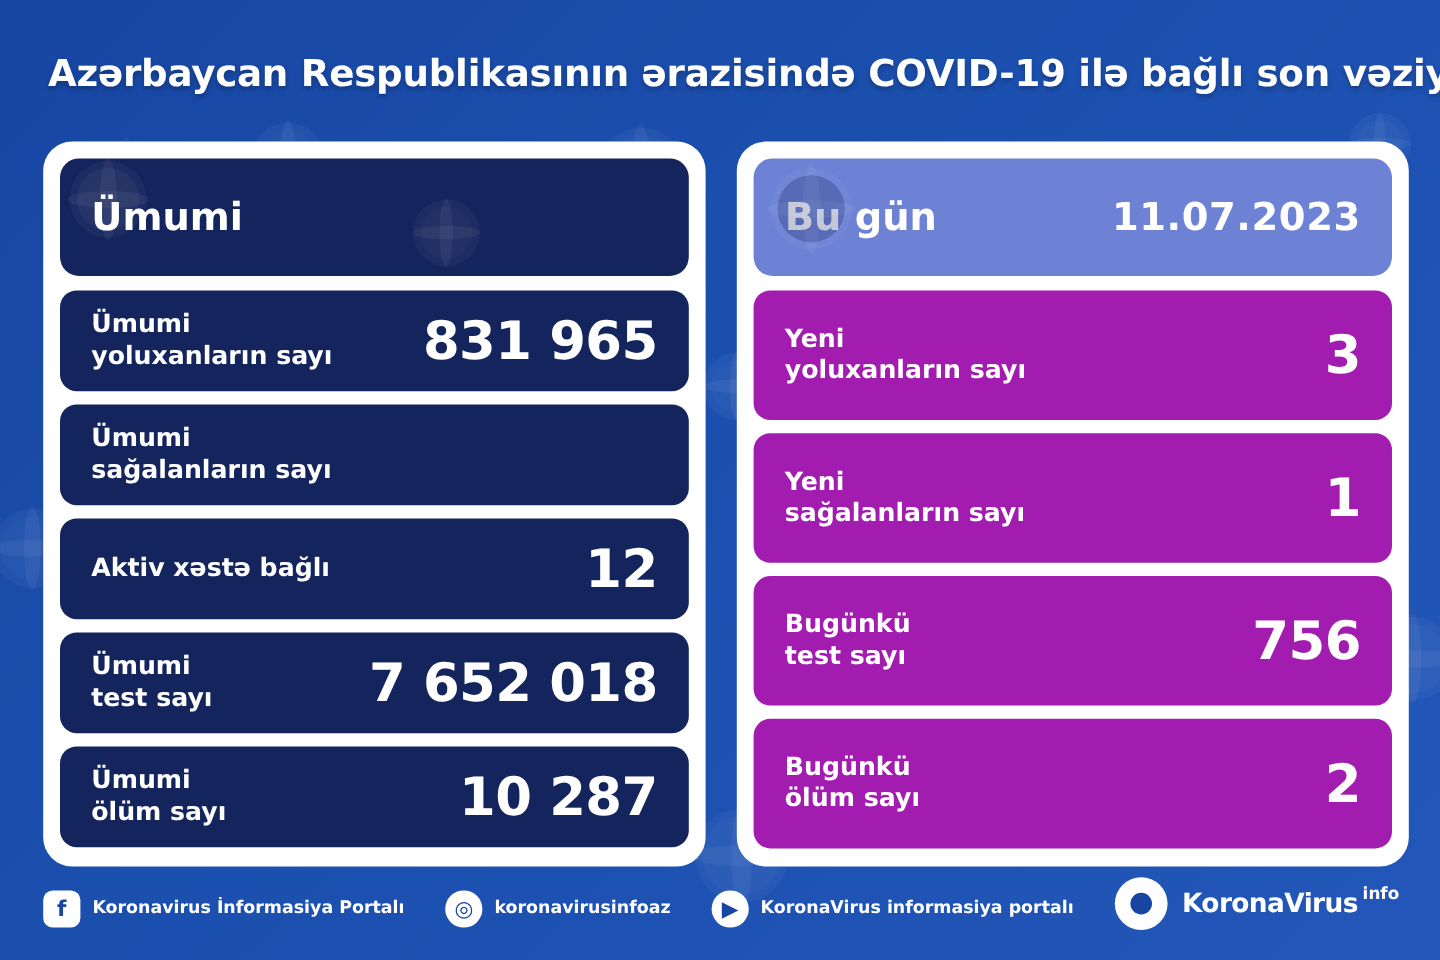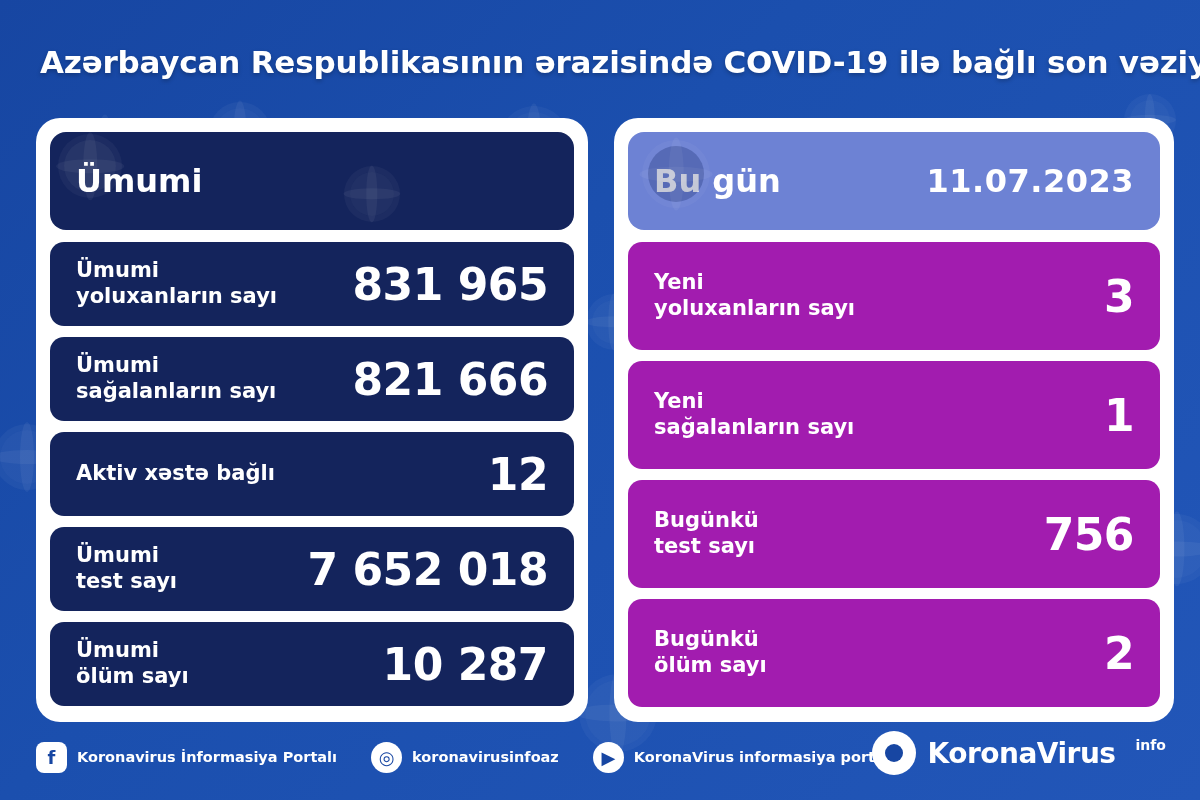--- a/index.html
+++ b/index.html
@@ -165,31 +165,31 @@
     display: flex; align-items: center; justify-content: center;
   }
   .brand .sun::after {
     content: "";
     width: 18px; height: 18px;
     border-radius: 50%;
     background: #1746a2;
   }
   .brand .name {
     color: #ffffff;
-    font-size: 28px;
+    font-size: 22px;
     font-weight: bold;
     letter-spacing: -0.5px;
   }
   .brand .suffix {
     color: #ffffff;
     font-size: 14px;
     font-weight: bold;
     align-self: flex-start;
     margin-top: 6px;
-    margin-left: 20px;
+    margin-left: 4px;
   }
 </style>
 </head>
 <body>
 
 <div id="page">
 
   <div class="virus" style="left:70px;top:125px;width:70px;height:70px;"></div>
   <div class="virus" style="left:215px;top:108px;width:50px;height:50px;"></div>
   <div class="virus" style="left:505px;top:112px;width:58px;height:58px;"></div>
@@ -210,21 +210,20 @@
     </div>
     <div class="rows">
       <div class="row left">
         <div class="label">Ümumi
 yoluxanların sayı</div>
         <div class="value">831 965</div>
       </div>
       <div class="row left">
         <div class="label">Ümumi
 sağalanların sayı</div>
-        <div class="value">821 666</div>
       </div>
       <div class="row left">
         <div class="label">Aktiv xəstə bağlı</div>
         <div class="value">12</div>
       </div>
       <div class="row left">
         <div class="label">Ümumi
 test sayı</div>
         <div class="value">7 652 018</div>
       </div>

